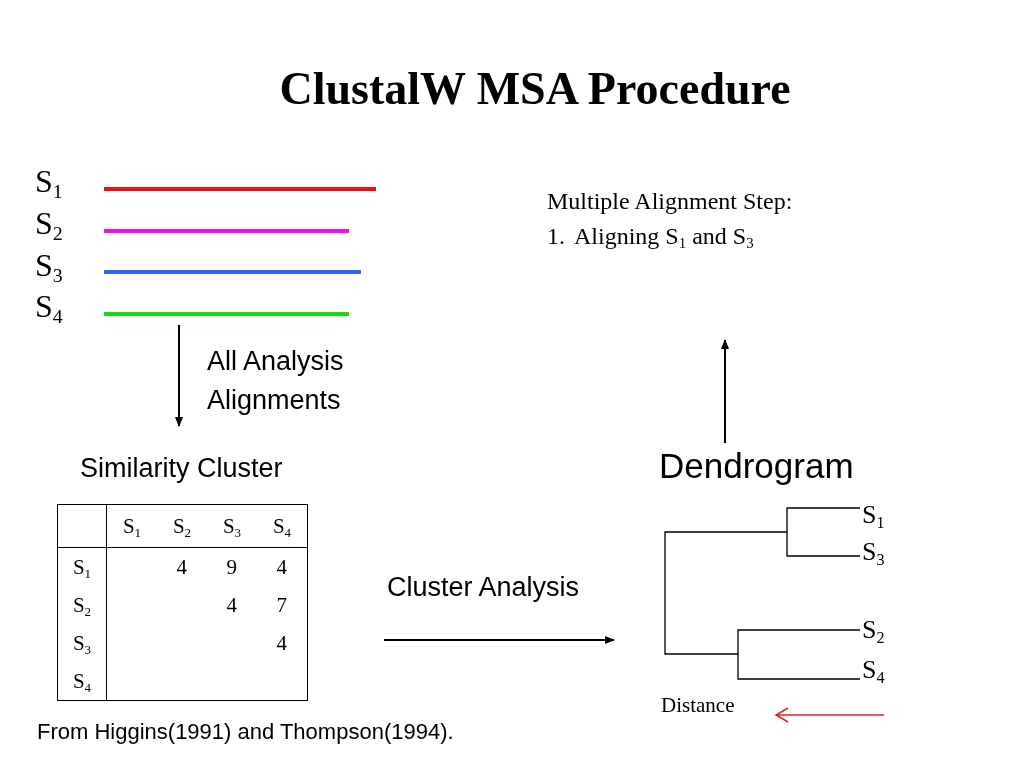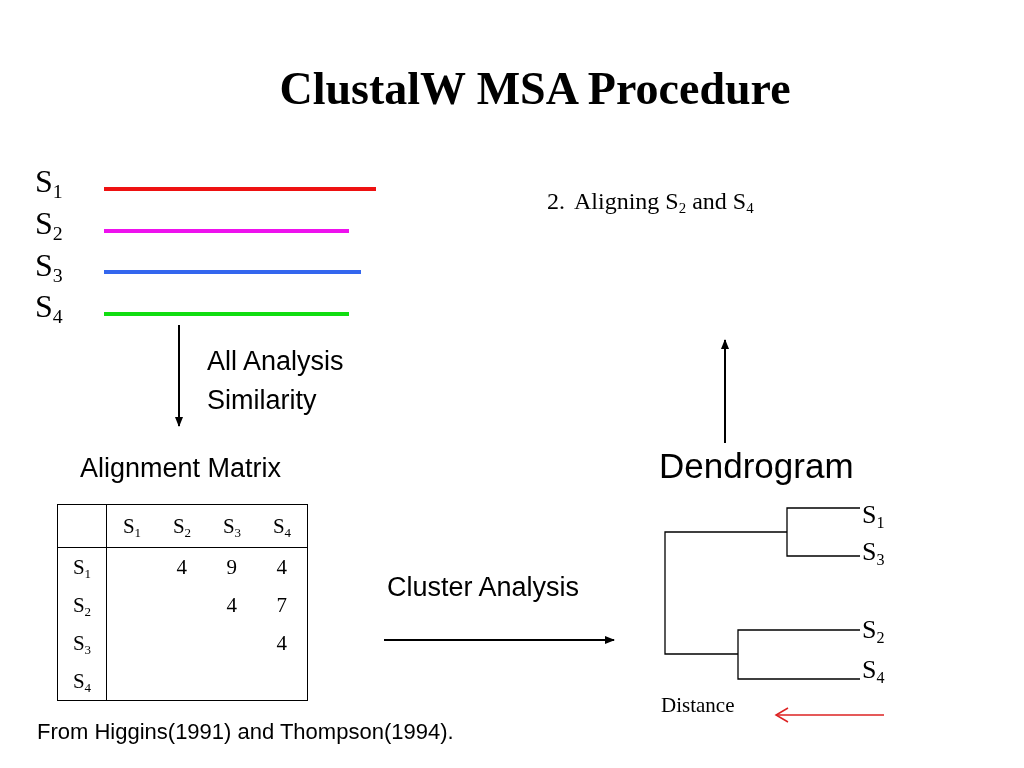--- a/index.html
+++ b/index.html
@@ -64,24 +64,24 @@
     <path d="M787,532 H665 V654 H738"></path>
   </g>
   <g>
     <line id="distArrow" x1="884" y1="715" x2="776" y2="715" stroke-width="1.5" stroke="#dd2222"></line>
     <path id="distHead" d="M788,708 L776,715 L788,722" fill="none" stroke-width="1.5" stroke="#dd2222"></path>
   </g>
 </svg>
 
 <div class="abs pair-label sans">
   <div>All Analysis</div>
-  <div>Similarity</div>
+  <div>Alignments</div>
 </div>
 
-<div class="abs sim-title sans">Alignment Matrix</div>
+<div class="abs sim-title sans">Similarity Cluster</div>
 
 <table class="matrix serif">
   <tbody>
       <tr>
     <td class="corner"></td>
     <td class="hdr">S<sub>1</sub></td>
     <td class="hdr">S<sub>2</sub></td>
     <td class="hdr">S<sub>3</sub></td>
     <td class="hdr">S<sub>4</sub></td>
   </tr>
@@ -121,16 +121,17 @@
 <div class="abs dendro-title sans">Dendrogram</div>
 
 <div class="abs leaf serif" style="top:500px">S<sub>1</sub></div>
 <div class="abs leaf serif" style="top:537px">S<sub>3</sub></div>
 <div class="abs leaf serif" style="top:615px">S<sub>2</sub></div>
 <div class="abs leaf serif" style="top:655px">S<sub>4</sub></div>
 
 <div class="abs distance serif">Distance</div>
 
 <div class="abs steps serif">
-  <div><span class="num">2.</span><span>Aligning S</span><sub>2</sub><span> and S</span><sub>4</sub></div>
+  <div>Multiple Alignment Step:</div>
+  <div><span class="num">1.</span><span>Aligning S</span><sub>1</sub><span> and S</span><sub>3</sub></div>
 </div>
 
 <div class="abs footer sans">From Higgins(1991) and Thompson(1994).</div>
 
 </body></html>

